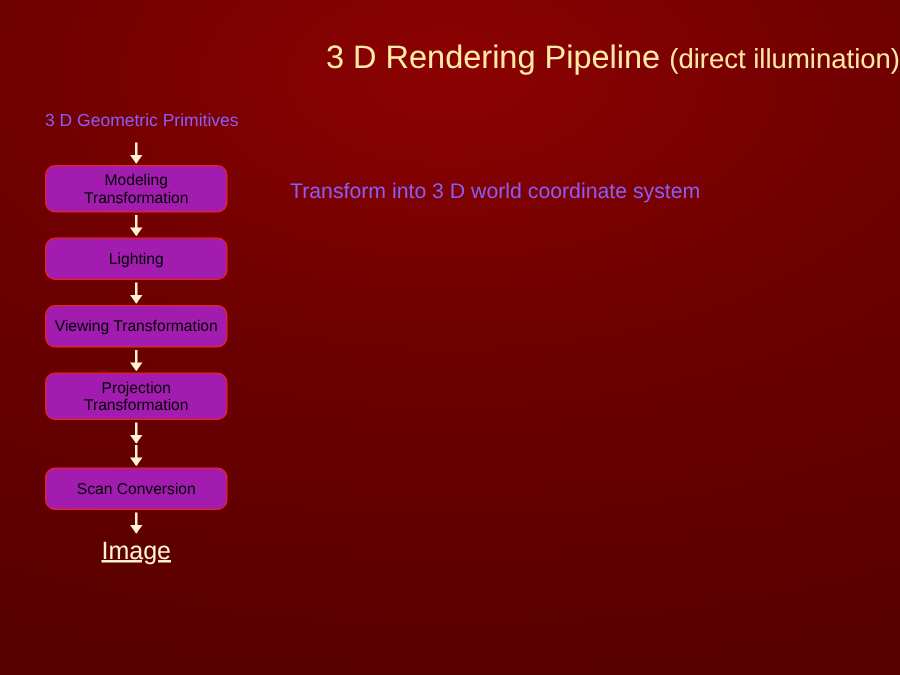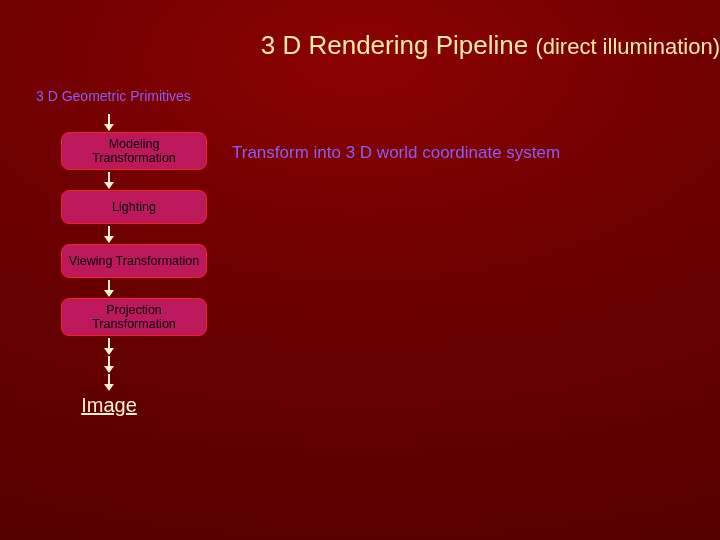--- a/index.html
+++ b/index.html
@@ -30,31 +30,30 @@
   .arrow:after{
     content:"";position:absolute;left:-4px;bottom:-1px;
     border-left:5px solid transparent;
     border-right:5px solid transparent;
     border-top:7px solid #fff2d1;
   }
   .arrow-wrap{width:146px}
   .stage{
     width:146px;min-height:34px;
     box-sizing:border-box;
-    background:#be185d;
+    background:#a21caf;
     border:1.5px solid #e22;
     border-radius:8px;
     color:#000;
     font-size:12.5px;
     line-height:14px;
     text-align:center;
     padding:4px 6px;
     display:flex;align-items:center;justify-content:center;
     margin-top:2px;
-    margin-left:25px;
   }
   .bottom-label{
     color:#fff2d1;font-size:20px;text-align:center;width:146px;margin-top:4px;
     text-decoration:underline;
   }
   .desc{
     position:absolute;left:232px;top:143px;
     color:#8b5cf6;font-size:17px;
   }
 </style>
@@ -84,19 +83,20 @@
   <div class="arrow-wrap">
       <div class="arrow"></div>
     </div>
   <div class="stage">Projection Transformation</div>
   <div class="arrow-wrap">
       <div class="arrow"></div>
     </div>
   <div class="arrow-wrap">
       <div class="arrow"></div>
     </div>
+  <div class="stage">Scan Conversion</div>
   <div class="arrow-wrap">
       <div class="arrow"></div>
     </div>
   <div class="bottom-label">Image</div>
 </div>
 
 <div class="desc">Transform into 3 D world coordinate system</div>
 
 </body></html>

